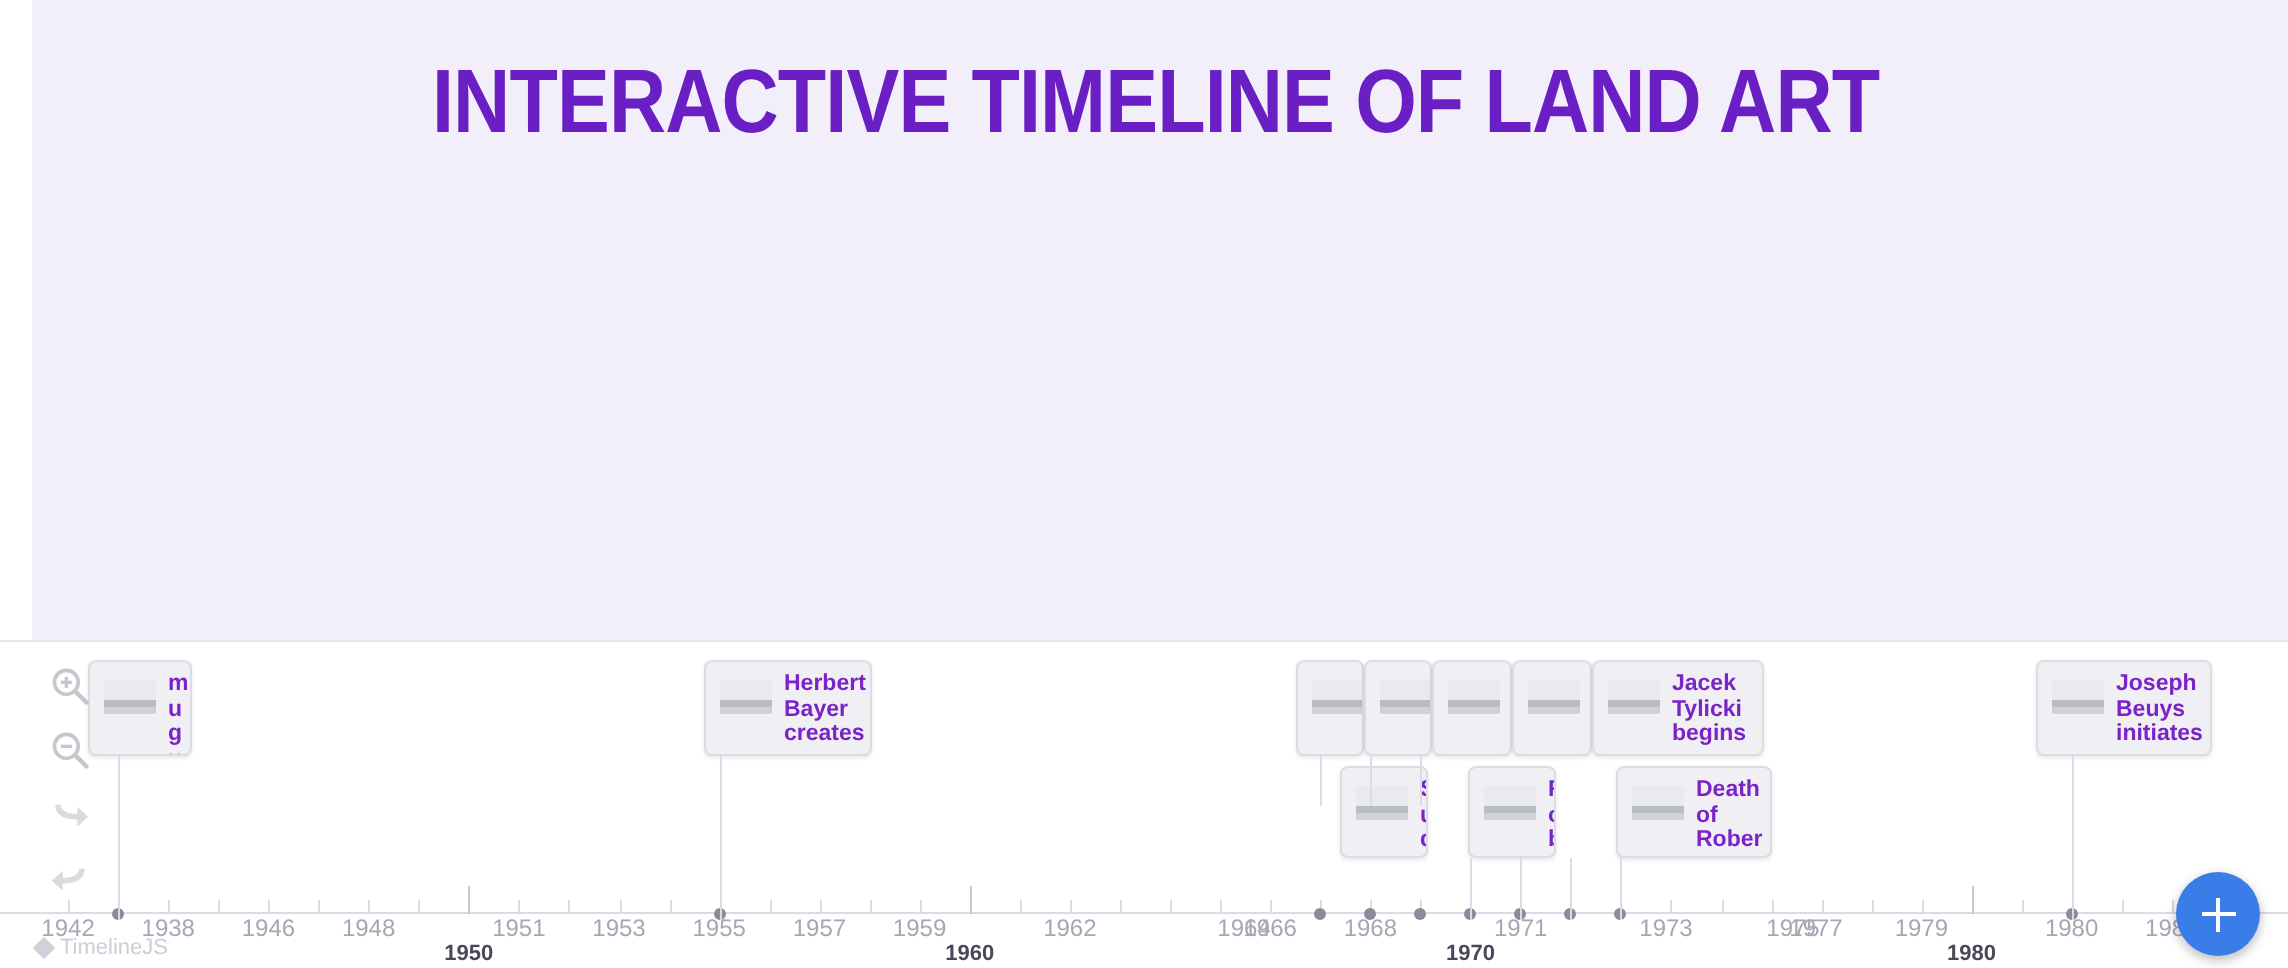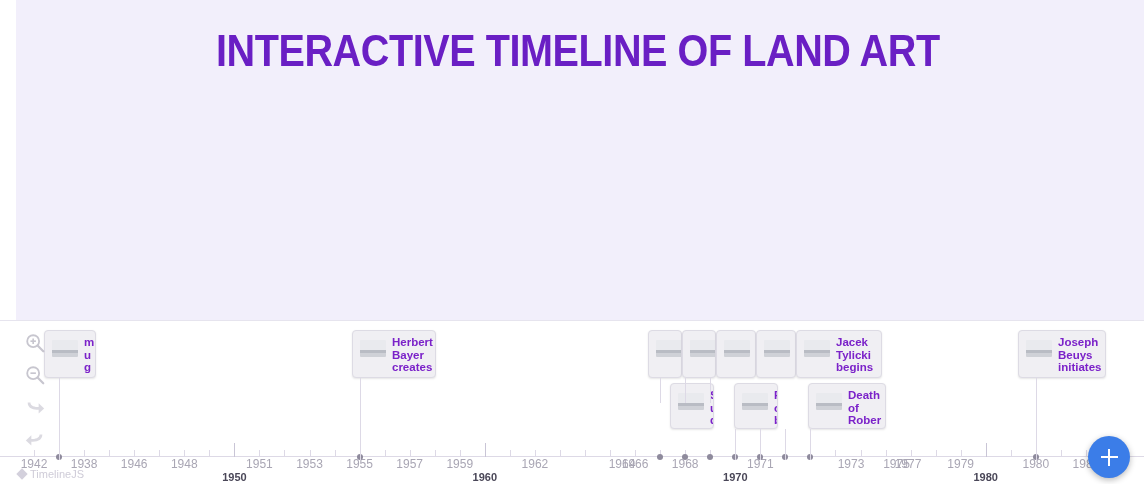--- a/index.html
+++ b/index.html
@@ -219,21 +219,21 @@
         <div class="tlabel" style="left: 534.929px; bottom: 14px;">1962</div>
         <div class="tick minor" style="left: 585.018px;"></div>
         <div class="tlabel" style="left: 585.018px; bottom: 14px; margin-left: 37px;">1964</div>
         <div class="tick minor" style="left: 635.107px;"></div>
         <div class="tlabel" style="left: 635.107px; bottom: 14px;">1966</div>
         <div class="tick minor" style="left: 685.196px;"></div>
         <div class="tlabel" style="left: 685.196px; bottom: 14px;">1968</div>
         <div class="tick minor" style="left: 760.33px;"></div>
         <div class="tlabel" style="left: 760.33px; bottom: 14px;">1971</div>
         <div class="tick minor" style="left: 810.42px;"></div>
-        <div class="tlabel" style="left: 851px; bottom: 14px;">1973</div>
+        <div class="tlabel" style="left: 833px; bottom: 14px;">1973</div>
         <div class="tick minor" style="left: 860.509px;"></div>
         <div class="tlabel" style="left: 860.509px; bottom: 14px; margin-left: 36px;">1975</div>
         <div class="tick minor" style="left: 910.598px;"></div>
         <div class="tlabel" style="left: 908px; bottom: 14px;">1977</div>
         <div class="tick minor" style="left: 960.687px;"></div>
         <div class="tlabel" style="left: 960.687px; bottom: 14px;">1979</div>
         <div class="tick minor" style="left: 1035.82px;"></div>
         <div class="tlabel" style="left: 1035.82px; bottom: 14px;">1980</div>
         <div class="tick minor" style="left: 1085.91px;"></div>
         <div class="tlabel" style="left: 1085.91px; bottom: 14px;">1984</div>

